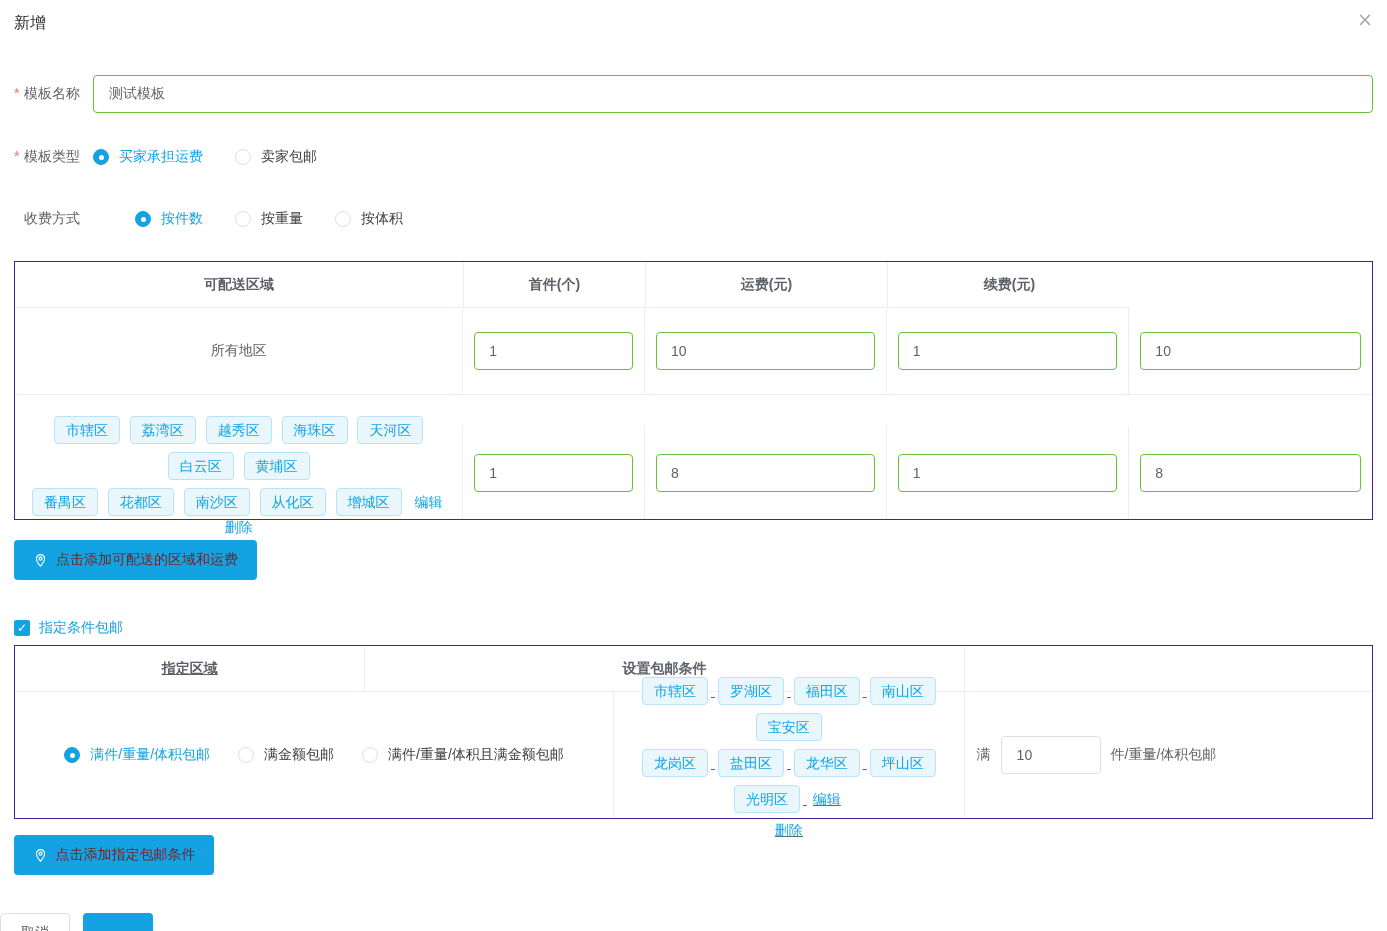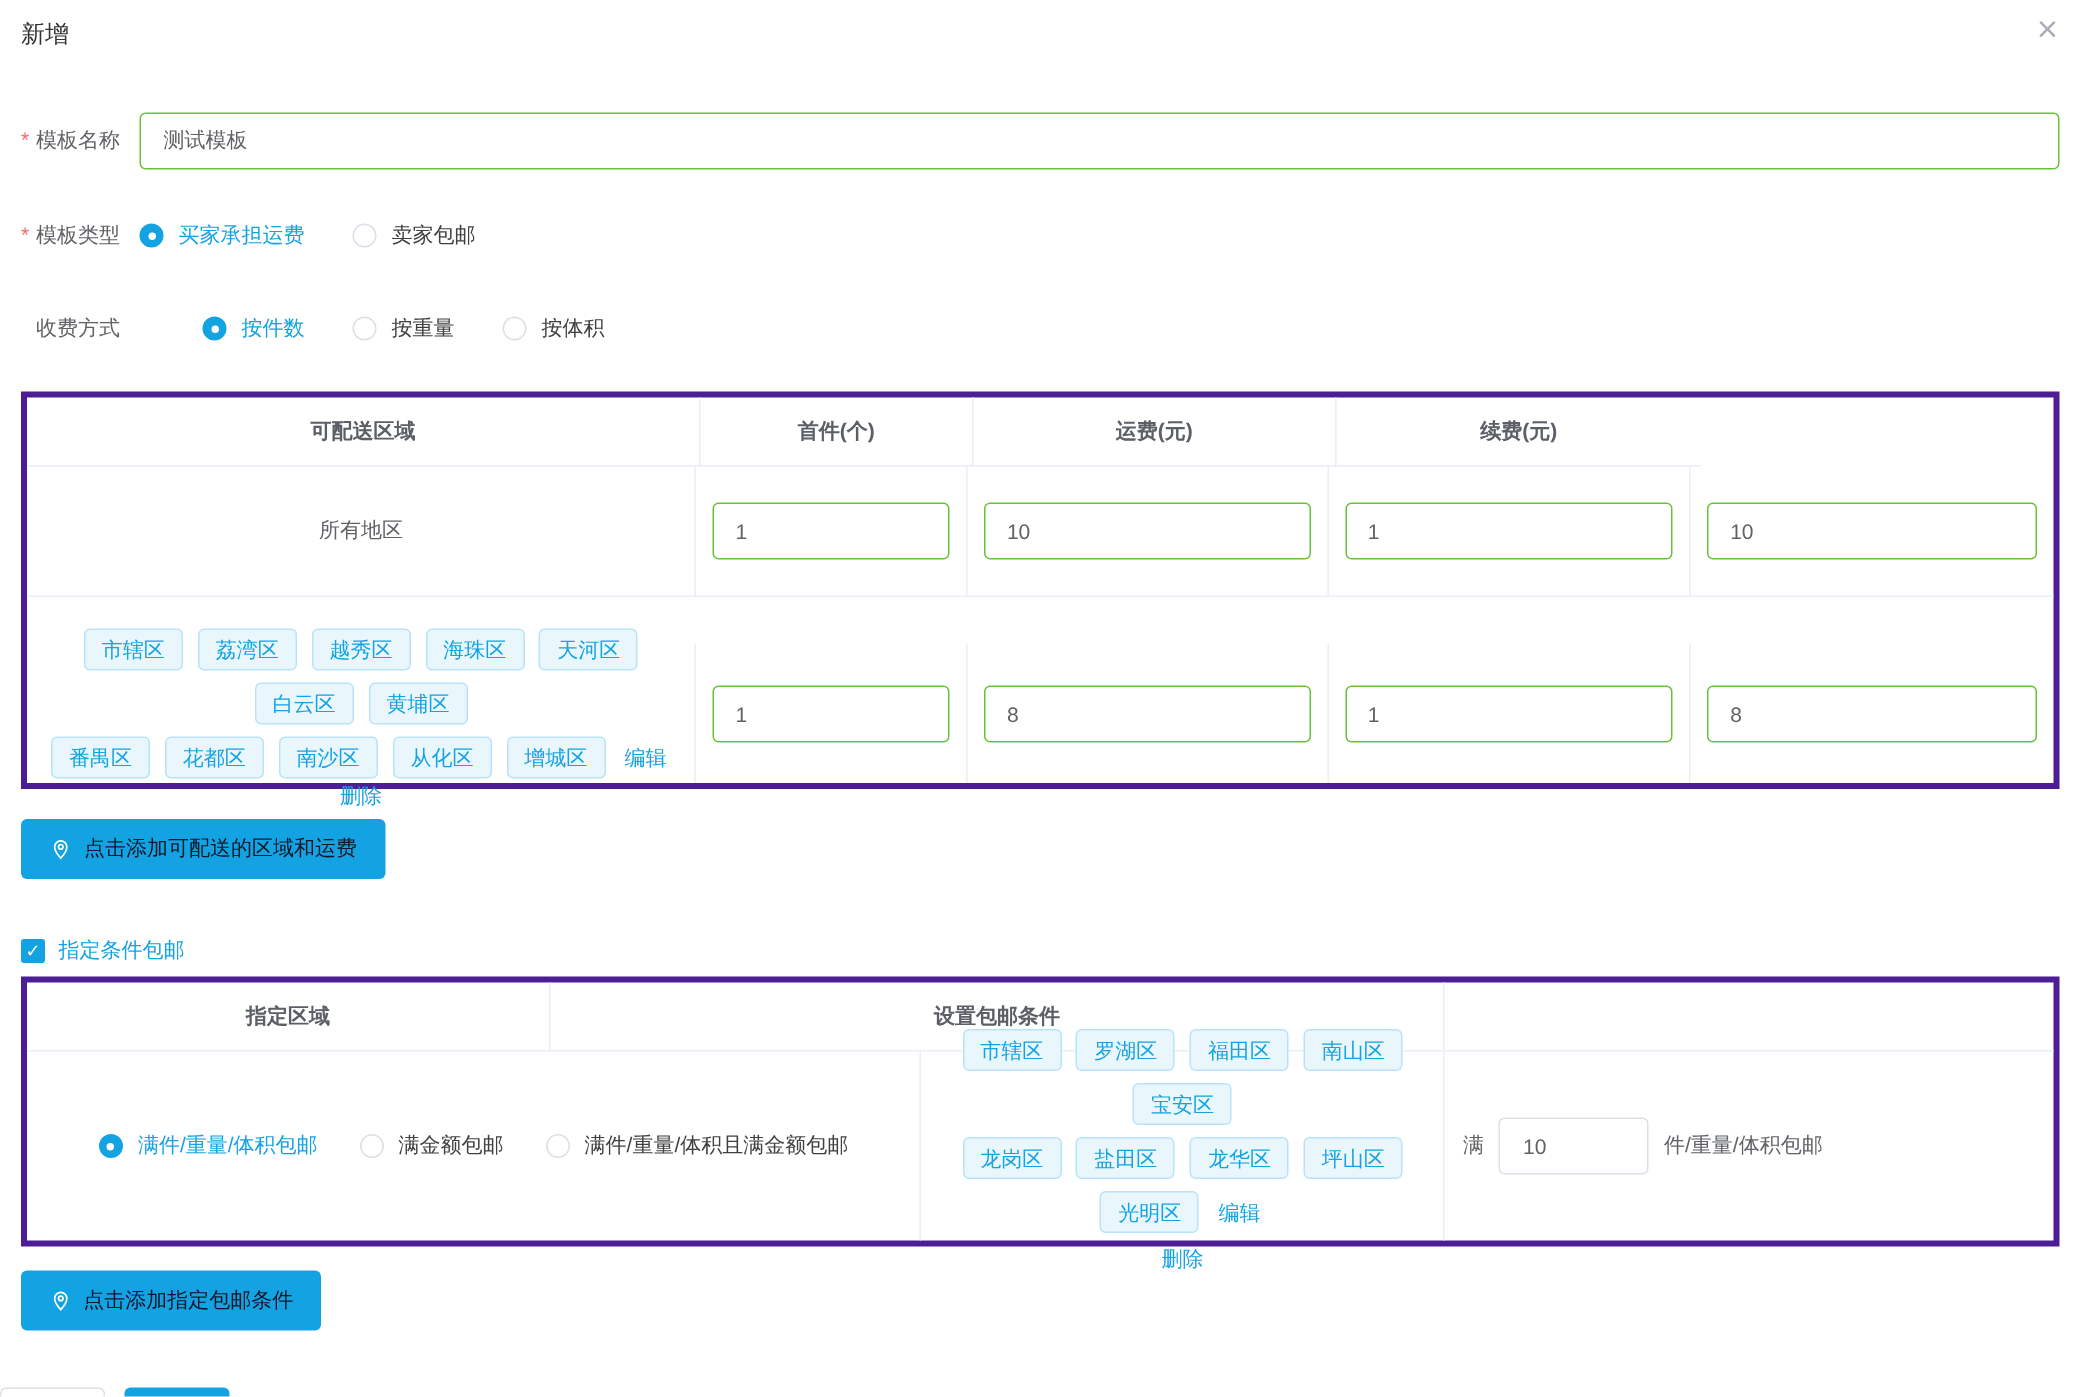--- a/index.html
+++ b/index.html
@@ -31,51 +31,51 @@
   .radio-circle {
     width:16px; height:16px; border-radius:50%; border:1px solid #dcdfe6;
     background:#fff; margin-right:10px; flex-shrink:0;
     display:flex; align-items:center; justify-content:center;
   }
   .radio-item.selected .radio-circle { background:#14a3e2; border-color:#14a3e2; }
   .radio-dot { width:5px; height:5px; border-radius:50%; background:#fff; }
   .radio-item.selected .radio-label { color:#14a3e2; }
   .radio-label { color:#404040; }
 
-  .tbl { margin:0 14px; border:4px solid #4c1d95; }
+  .tbl { margin:0 14px; border:1px solid #4c1d95; }
   .tbl1 { margin-top:32px; }
   .tr { display:flex; }
   .td, .th {
     border-right:1px solid #ebeef5; border-bottom:1px solid #ebeef5;
     display:flex; align-items:center; justify-content:center;
   }
   .tr > .td:last-child, .tr > .th:last-child { border-right:none; }
   .tr:last-child > .td { border-bottom:none; }
   .th { height:46px; font-weight:bold; color:#5c6066; }
   .c1{width:449px;} .c2{width:182px;} .c3{width:242px;} .c4{width:243px;} .c5{width:243px;}
-  .d1{width:351px;} .d2{width:600px;} .d3{width:408px;}
+  .d1{width:351px;text-decoration:underline;} .d2{width:600px;} .d3{width:408px;}
   .row-h1 .td { height:87px; }
   .row-h2 .td { height:93px;margin-top:31px; }
   .row-h3 .td { height:126px; }
   .cell-input {
     width:calc(100% - 22px); height:38px; border:1px solid #67c23a; border-radius:4px;
     padding:0 14px; font-size:14px; color:#606266; outline:none;
     font-family:inherit; background:#fff;
   }
   .tags-wrap { width:100%; text-align:center; line-height:1; }
   .tag {
     display:inline-block; padding:5px 11px; margin:4px 3px;
     background:#e9f7fd; border:1px solid #b9e3f9; border-radius:4px;
     color:#14a3e2; font-size:14px; line-height:16px;
   }
   .link { color:#14a3e2; cursor:pointer; margin:0 6px; white-space:nowrap; }
   .del-line { margin-top:6px; }
   .primary-btn {
     margin-left:14px; height:40px; border:none; border-radius:4px;
-    background:#14a3e2; color:#0f172a; font-size:14px; cursor:pointer;
+    background:#14a3e2; color:#7f1d1d; font-size:14px; cursor:pointer;
     display:flex; align-items:center; justify-content:center;
     font-family:inherit;
   }
   .btn-area { margin-top:20px; width:243px; }
   .btn-cond { margin-top:16px; width:200px; }
   .pin-icon { margin-right:8px; display:inline-flex; }
   .chk-row { display:flex; align-items:center; margin:39px 14px 0 14px; }
   .checkbox {
     width:16px; height:16px; border-radius:2px; background:#14a3e2;
     border:1px solid #14a3e2; color:#fff; font-size:12px; line-height:14px;

